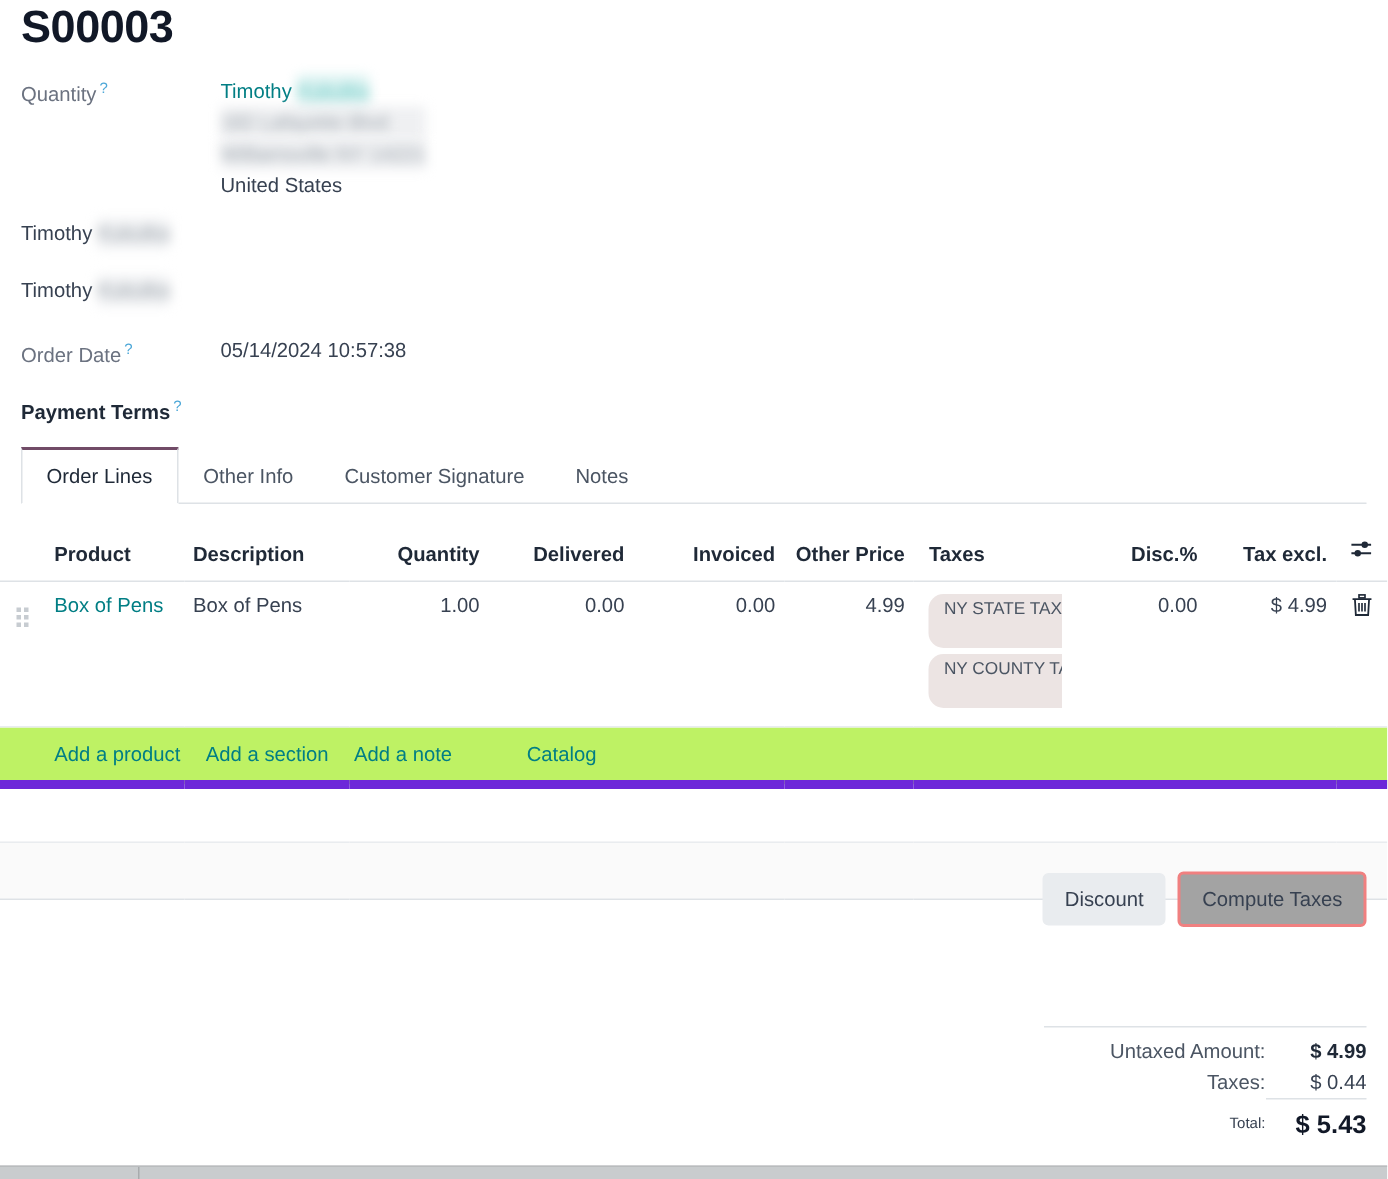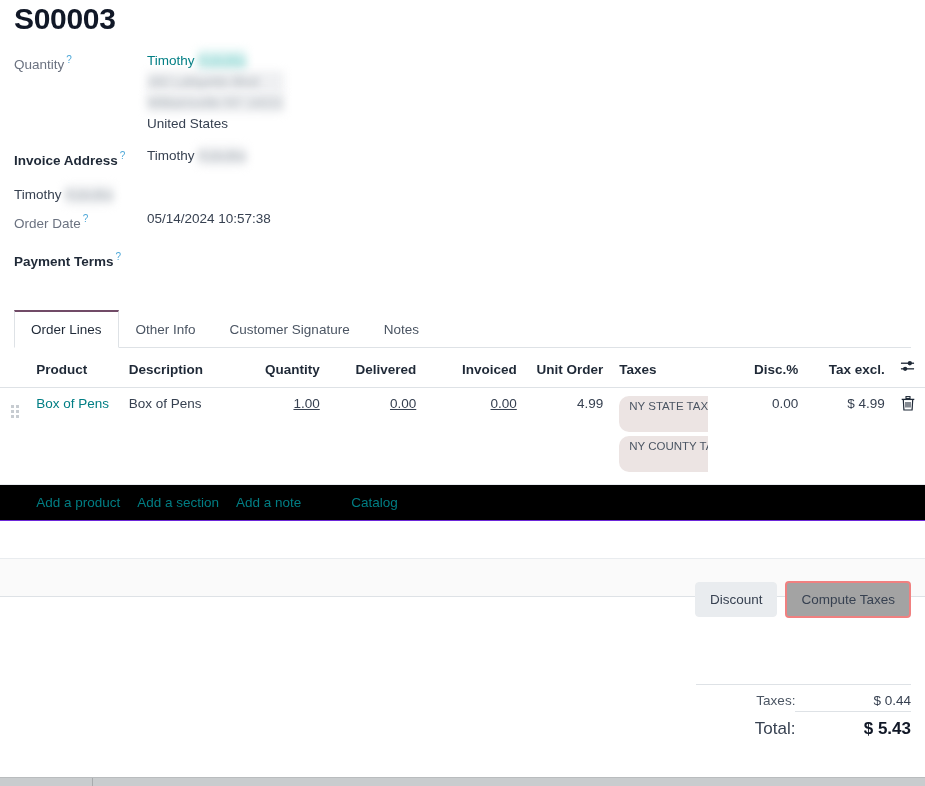--- a/index.html
+++ b/index.html
@@ -71,21 +71,21 @@
     background: rgba(225,228,231,0.55);
     border-radius: 2px;
     user-select: none;
   }
   .blur.teal { color: #63c7c2; background: rgba(190,232,230,0.55); }
   .addr-line { display: block; line-height: 21px; }
 
   
   .notebook {
     position: absolute;
-    left: 14px; top: 310px;
+    left: 14px; top: 298px;
     width: 897px;
   }
   .tabs {
     display: flex;
     border-bottom: 1px solid #dee2e6;
     height: 38px;
     align-items: stretch;
   }
   .tab {
     padding: 0 16px;
@@ -137,21 +137,21 @@
   .col-deliv { width: 96px; }
   .col-inv { width: 100px; }
   .col-price { width: 86px; }
   .col-taxes { width: 98px; }
   .col-disc { width: 96px; }
   .col-excl { width: 86px; }
   .col-del { width: 34px; }
   .ta-r { text-align: right; }
   .ta-l { text-align: left; }
   .ta-c { text-align: center; }
-  .val-teal { color: #017e84; text-decoration: underline; }
+  .val-teal { color: #017e84; }
 
   
   .drag-handle {
     display: inline-grid;
     grid-template-columns: repeat(2, 3px);
     grid-template-rows: repeat(3, 3px);
     gap: 2px;
     cursor: grab;
     margin-top: 3px;
   }
@@ -172,22 +172,22 @@
     width: 106px;
     white-space: nowrap;
     overflow: hidden;
   }
 
   .opt-col-icon { cursor: pointer; display: inline-block; vertical-align: middle; }
   .trash-btn { cursor: pointer; display: inline-block; }
 
   
   .add-row td {
-    background: #000000;
-    border-bottom: 1px solid #6d28d9;
+    background: #bef264;
+    border-bottom: 6px solid #6d28d9;
     padding: 10px 6px;
   }
   .add-link {
     color: #017e84;
     font-size: 13.5px;
     text-decoration: none;
     cursor: pointer;
     margin-right: 14px;
   }
   .add-link.spaced { margin-left: 32px; }
@@ -235,21 +235,21 @@
     width: 215px;
     border-top: 1px solid #dee2e6;
     padding-top: 5px;
     font-size: 13.5px;
   }
   .totals table { width: 100%; border-collapse: collapse; }
   .totals td { padding: 3px 0; }
   .tot-label { text-align: right; color: #4b5563; padding-right: 12px; }
   .tot-val { text-align: right; white-space: nowrap; }
   .tot-bold { font-weight: bold; color: #1f2937; }
-  .tot-grand .tot-label { font-size: 17px; color: #374151; padding-top: 7px; }
+  .tot-grand .tot-label { font-size: 10px; color: #374151; padding-top: 7px; }
   .tot-grand .tot-val {
     font-size: 17px; font-weight: bold; color: #111827;
     border-top: 1px solid #dee2e6; padding-top: 7px;
   }
 
   
   .footer-bar {
     position: absolute;
     left: 0; bottom: 0;
     width: 925px; height: 9px;
@@ -281,37 +281,34 @@
           <a class="link-teal" href="#">Timothy</a>
           <span class="blur teal">Kukulka</span>
         </span>
         <span class="addr-line blur">182 Lafayette Blvd</span>
         <span class="addr-line blur">Williamsville NY 14221</span>
         <span class="addr-line">United States</span>
       </div>
     </div>
 
     <div class="field-row" style="margin-top:12px;">
-      <div class="field-label req">
-        <span>Invoice Address</span><span class="q-mark">?</span>
-      </div>
       <div class="field-value">
         <span>Timothy</span>
         <span class="blur">Kukulka</span>
       </div>
     </div>
 
     <div class="field-row" style="margin-top:14px;">
       <div class="field-value">
         <span>Timothy</span>
         <span class="blur">Kukulka</span>
       </div>
     </div>
 
-    <div class="field-row" style="margin-top:0;">
+    <div class="field-row" style="margin-top:16px;">
       <div class="field-label">
         <span>Order Date</span><span class="q-mark">?</span>
       </div>
       <div class="field-value">05/14/2024 10:57:38</div>
     </div>
 
     <div class="field-row" style="margin-top:14px;">
       <div class="field-label req">
         <span>Payment Terms</span><span class="q-mark">?</span>
       </div>
@@ -344,21 +341,21 @@
         <col class="col-del">
     </colgroup>
     <thead>
       <tr>
         <th></th>
         <th class="ta-l">Product</th>
         <th class="ta-l">Description</th>
         <th class="ta-r">Quantity</th>
         <th class="ta-r">Delivered</th>
         <th class="ta-r">Invoiced</th>
-        <th class="ta-r">Unit Order</th>
+        <th class="ta-r">Other Price</th>
         <th class="ta-l" style="padding-left:10px;">Taxes</th>
         <th class="ta-r">Disc.%</th>
         <th class="ta-r">Tax excl.</th>
         <th class="ta-c">
           <span class="opt-col-icon">
             <svg width="15" height="15" viewBox="0 0 16 16">
               <line x1="1" y1="4.5" x2="15" y2="4.5" stroke="#1f2937" stroke-width="1.4"></line>
               <line x1="1" y1="10.5" x2="15" y2="10.5" stroke="#1f2937" stroke-width="1.4"></line>
               <circle cx="10.5" cy="4.5" r="2.3" fill="#1f2937"></circle>
               <circle cx="5.5" cy="10.5" r="2.3" fill="#1f2937"></circle>
@@ -428,20 +425,24 @@
 
   <div class="actions">
     <button class="btn" type="button">Discount</button>
     <button class="btn highlight" type="button">Compute Taxes</button>
   </div>
 
 
   <div class="totals">
     <table>
       <tbody>
+          <tr>
+        <td class="tot-label">Untaxed Amount:</td>
+        <td class="tot-val tot-bold">$ 4.99</td>
+      </tr>
       <tr>
         <td class="tot-label">Taxes:</td>
         <td class="tot-val">$ 0.44</td>
       </tr>
       <tr class="tot-grand">
         <td class="tot-label">Total:</td>
         <td class="tot-val">$ 5.43</td>
       </tr>
     </tbody>
       </table>

